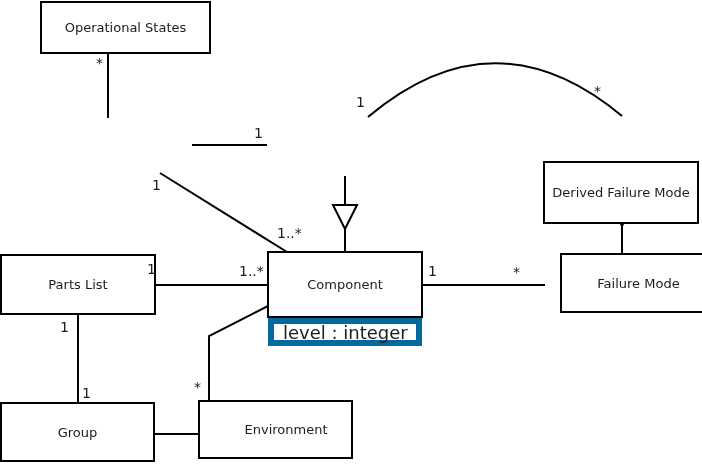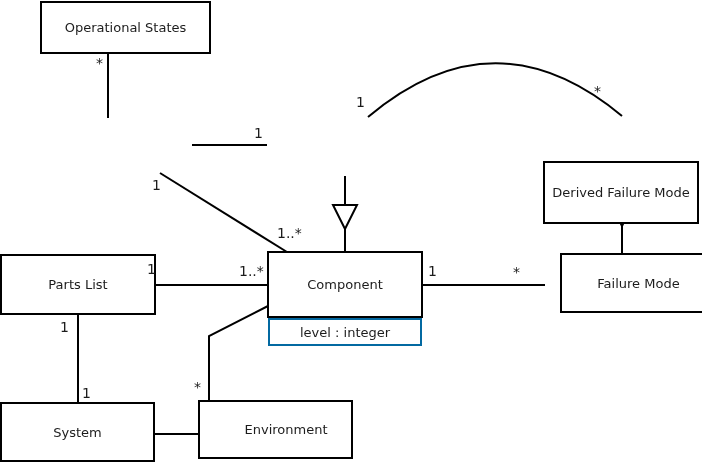--- a/index.html
+++ b/index.html
@@ -24,26 +24,26 @@
     background: #ffffff;
     display: flex;
     align-items: center;
     justify-content: center;
     font-size: 13px;
     text-align: center;
   }
   .compartment {
     position: absolute;
     box-sizing: border-box;
-    border: 2px solid #0369a1;
+    border: 6px solid #0369a1;
     background: #ffffff;
     display: flex;
     align-items: center;
-    font-size: 13px;
-    padding-left: 30px;
+    font-size: 18px;
+    padding-left: 9px;
   }
   .mult {
     position: absolute;
     font-size: 14px;
     line-height: 14px;
     white-space: nowrap;
   }
 </style>
 </head>
 <body>
@@ -89,21 +89,21 @@
   </div>
   <div class="compartment" style="left:268px; top:318px; width:154px; height:28px;">
     <span>level : integer</span>
   </div>
 
   <div class="uml-class" style="left:560px; top:253px; width:157px; height:60px;">
     <span>Failure Mode</span>
   </div>
 
   <div class="uml-class" style="left:0px; top:402px; width:155px; height:60px;">
-    <span>System</span>
+    <span>Group</span>
   </div>
 
   <div class="uml-class" style="left:198px; top:400px; width:155px; height:59px;padding-left:21px;">
     <span>Environment</span>
   </div>
 
   <span class="mult" style="left:96px; top:56px;">*</span>
 
   <span class="mult" style="left:254px; top:126px;">1</span>
 

